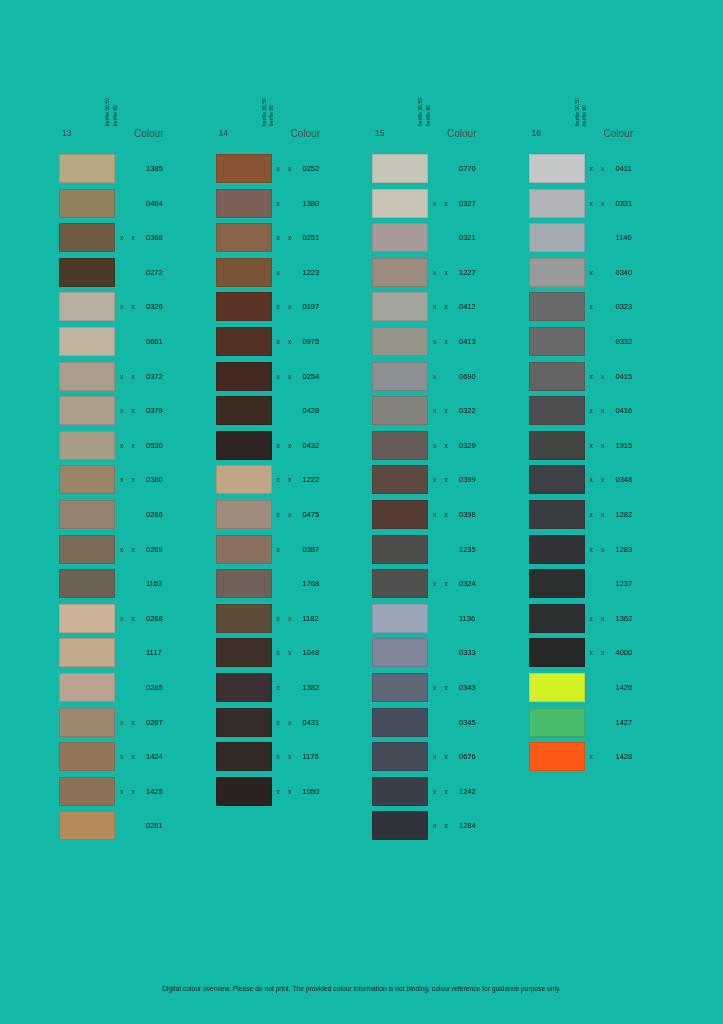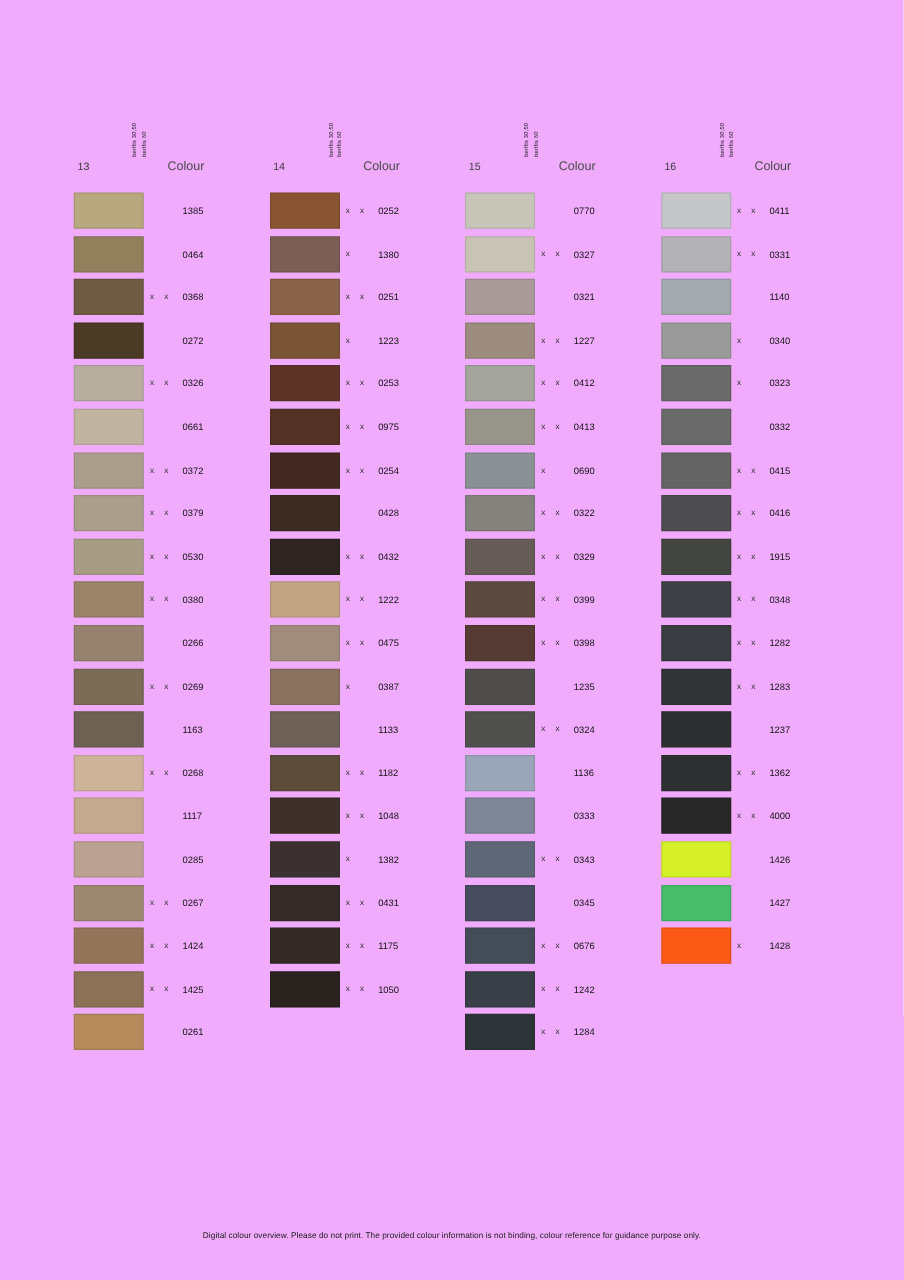--- a/index.html
+++ b/index.html
@@ -13,21 +13,21 @@
     position: relative;
     font-family: "Liberation Sans", sans-serif;
     color: #1a1a1a;
     overflow: hidden;
   }
   .page {
     position: absolute;
     left: 0; top: 0;
     width: 723px;
     height: 1024px;
-    background: #f0abfc;
+    background: #14b8a6;
     text-decoration: underline;
   }
 
   
   .columns {
     position: absolute;
     left: 48px;
     top: 70px;
     width: 627px;
     display: flex;
@@ -289,21 +289,21 @@
             <div class="code">0251</div>
           </div>
           <div class="row">
             <div class="swatch" style="background: rgb(123, 84, 54);"></div>
             <div class="marks">x</div>
             <div class="code">1223</div>
           </div>
           <div class="row">
             <div class="swatch" style="background: rgb(92, 53, 39);"></div>
             <div class="marks">x  x</div>
-            <div class="code">0253</div>
+            <div class="code">0197</div>
           </div>
           <div class="row">
             <div class="swatch" style="background: rgb(83, 50, 37);"></div>
             <div class="marks">x  x</div>
             <div class="code">0975</div>
           </div>
           <div class="row">
             <div class="swatch" style="background: rgb(66, 42, 34);"></div>
             <div class="marks">x  x</div>
             <div class="code">0254</div>
@@ -329,21 +329,21 @@
             <div class="code">0475</div>
           </div>
           <div class="row">
             <div class="swatch" style="background: rgb(138, 113, 96);"></div>
             <div class="marks">  x</div>
             <div class="code">0387</div>
           </div>
           <div class="row">
             <div class="swatch" style="background: rgb(111, 97, 88);"></div>
             <div class="marks"></div>
-            <div class="code">1133</div>
+            <div class="code">1768</div>
           </div>
           <div class="row">
             <div class="swatch" style="background: rgb(94, 76, 59);"></div>
             <div class="marks">x  x</div>
             <div class="code">1182</div>
           </div>
           <div class="row">
             <div class="swatch" style="background: rgb(63, 48, 41);"></div>
             <div class="marks">x  x</div>
             <div class="code">1048</div>

